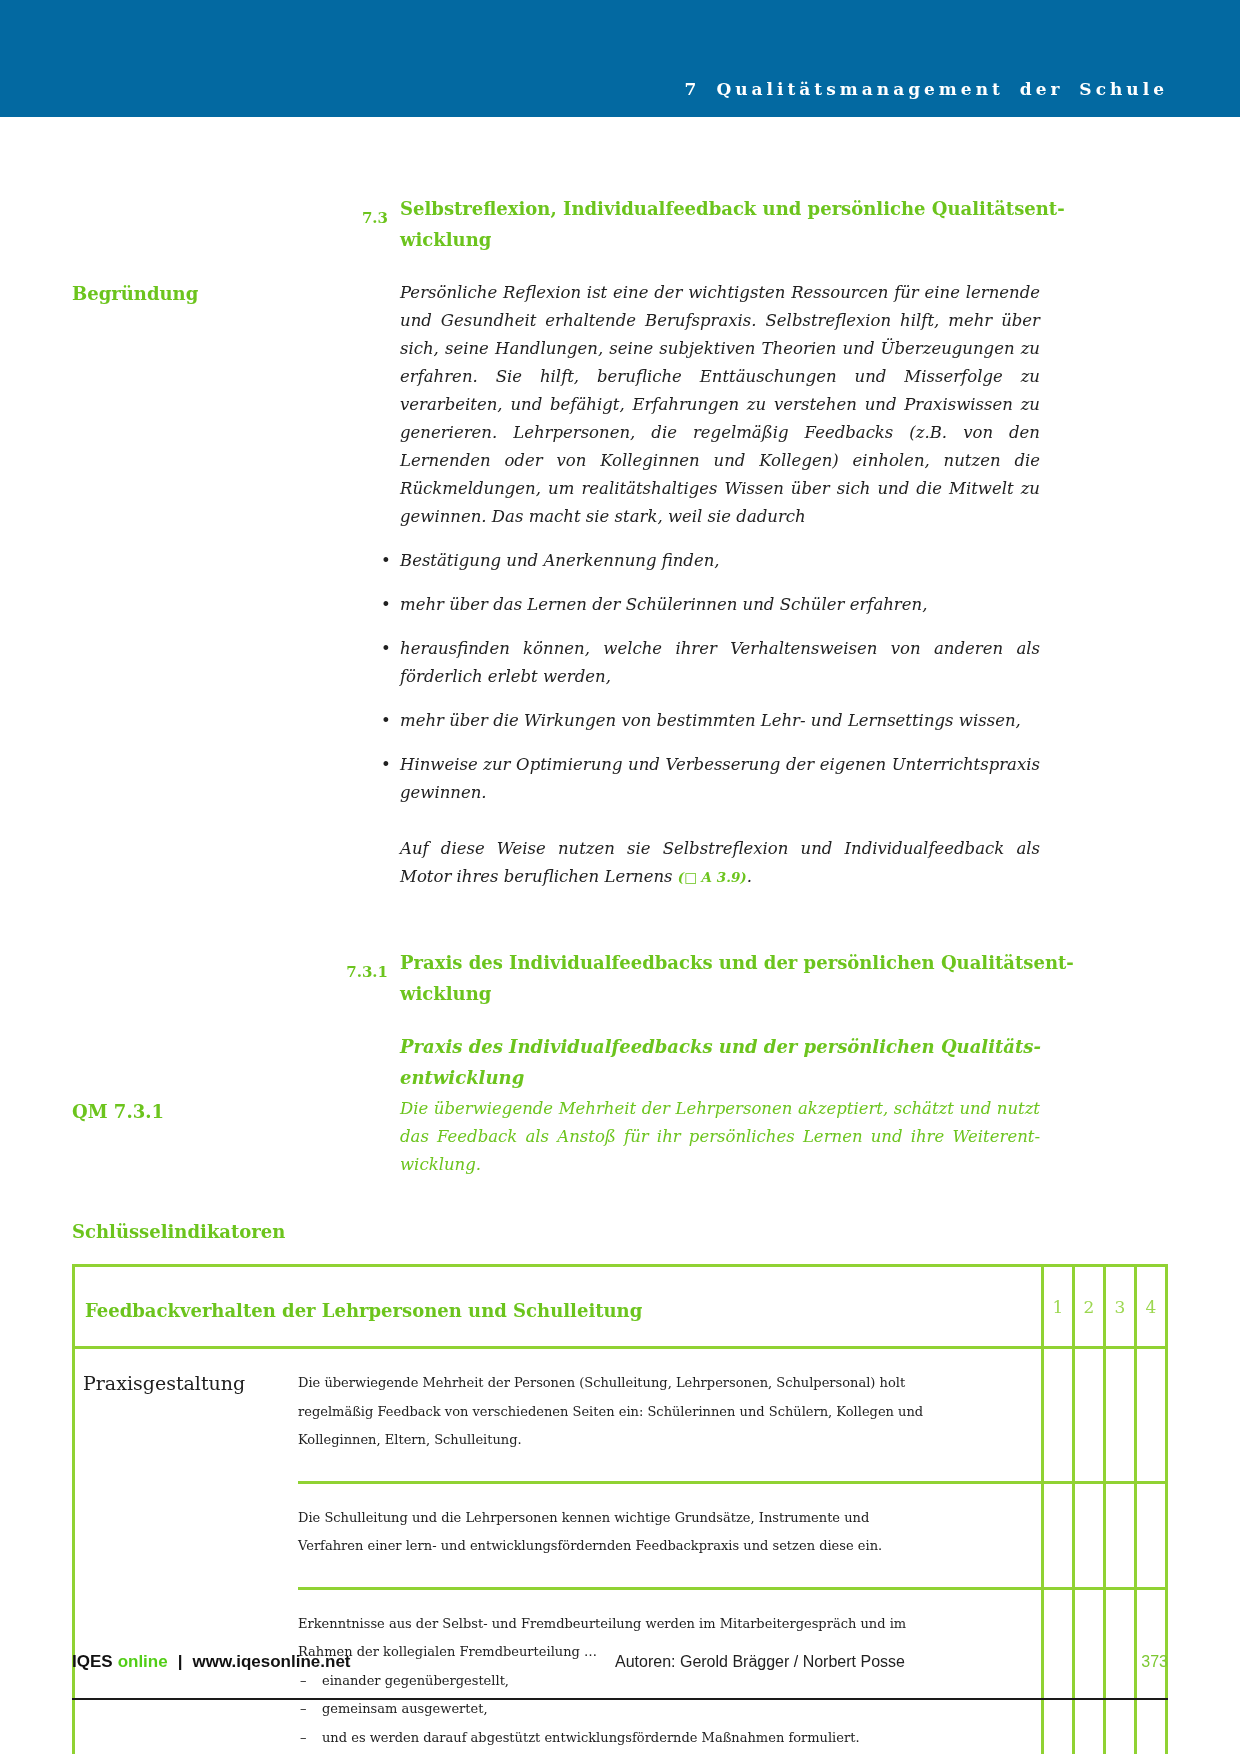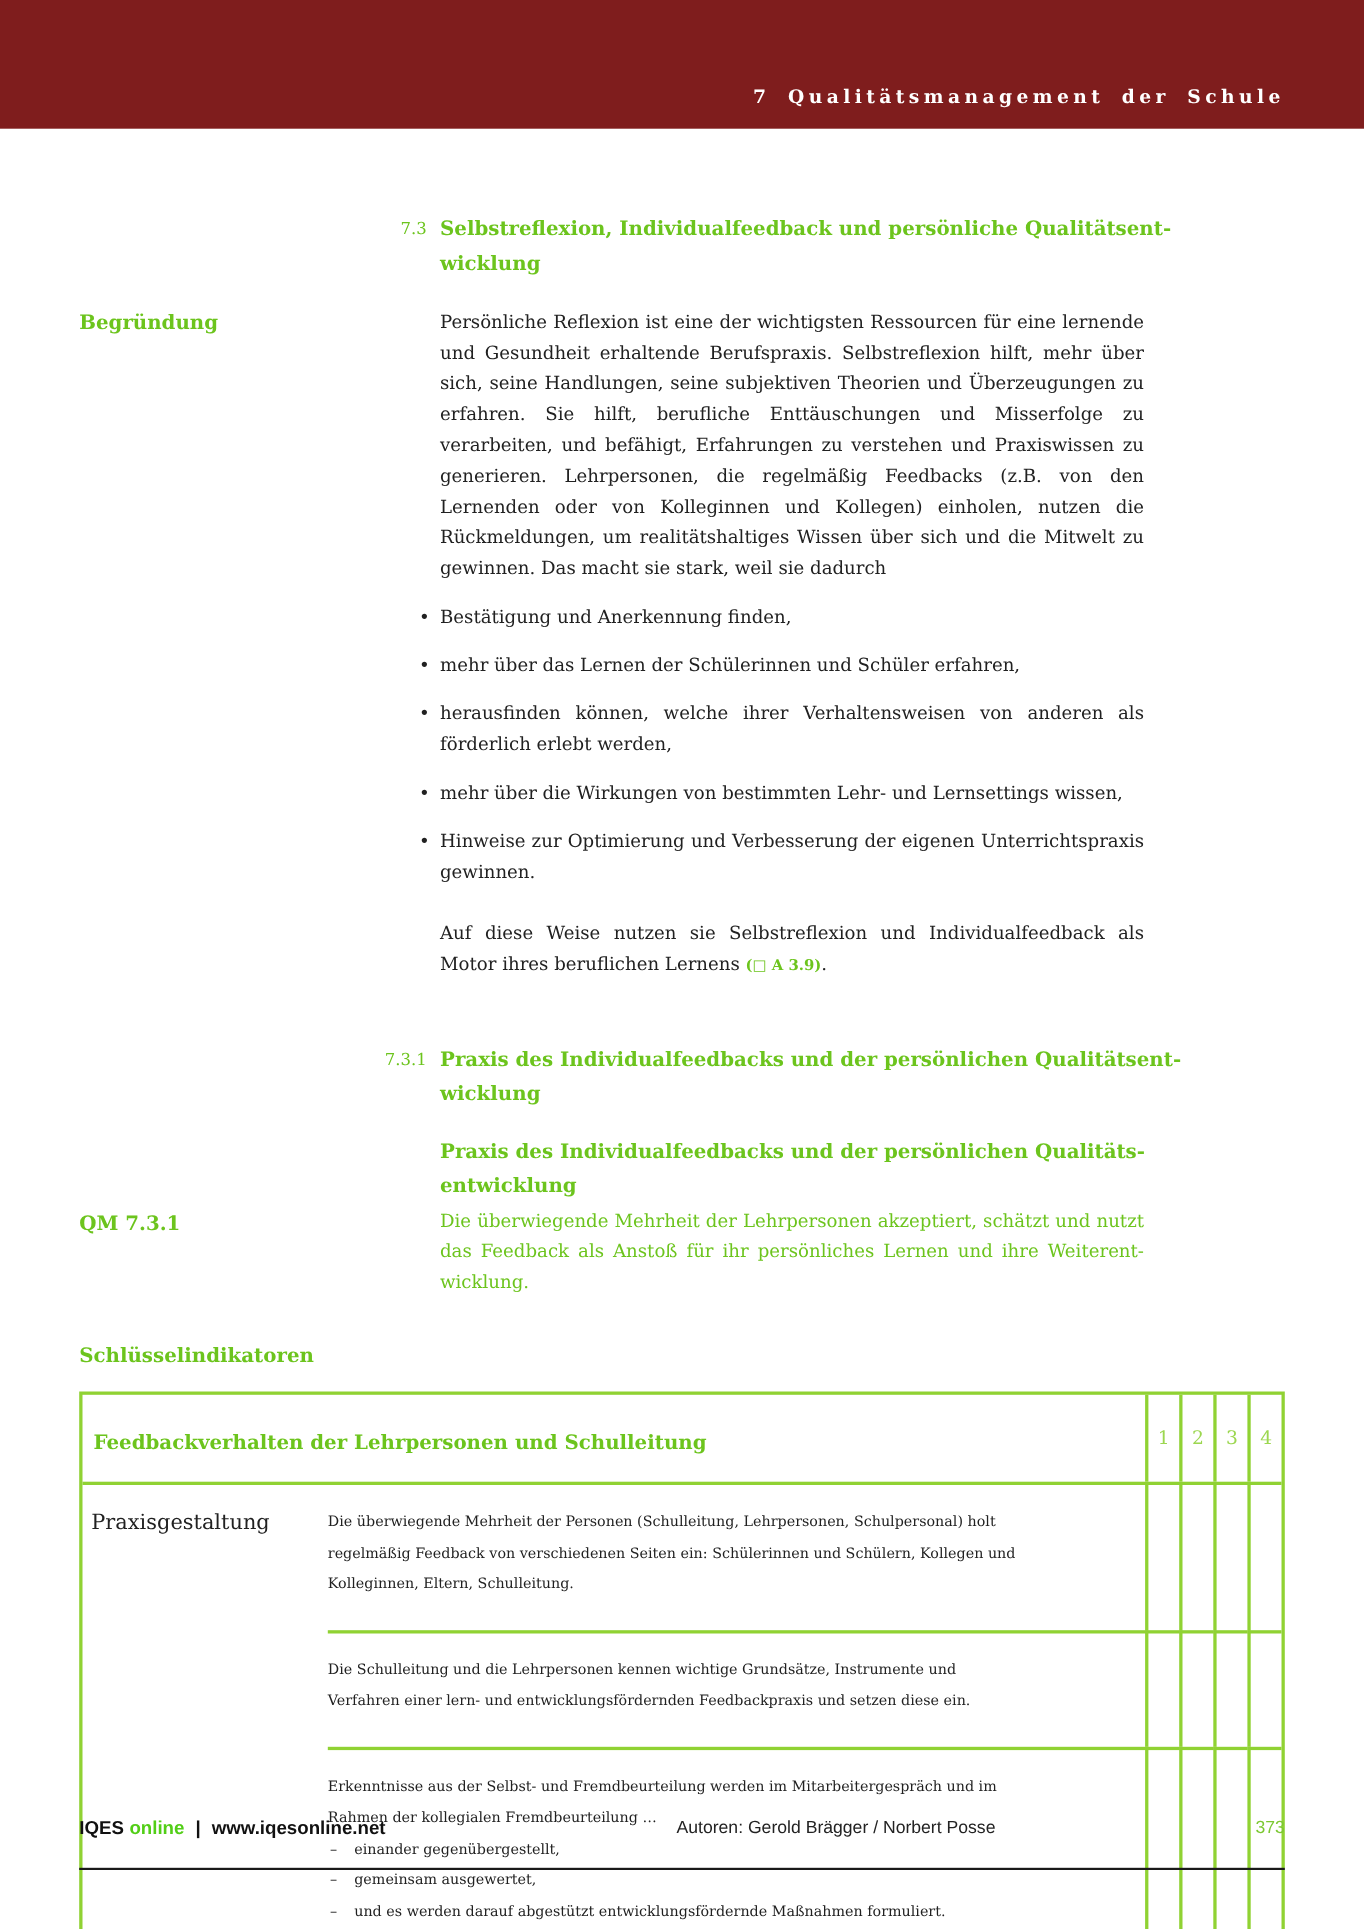--- a/index.html
+++ b/index.html
@@ -9,21 +9,21 @@
     height: 1754px;
     background: #ffffff;
     font-family: "DejaVu Serif", serif;
     color: #212121;
     overflow: hidden;
   }
 
   
   .topbar {
     height: 117px;
-    background: #7f1d1d;
+    background: #0369a1;
     display: flex;
     align-items: flex-end;
     justify-content: flex-end;
     box-sizing: border-box;
     padding: 0 72px 18px 0;
   }
   .chapter-line {
     color: #ffffff;
     font-weight: bold;
     font-size: 17px;
@@ -38,26 +38,26 @@
   .h-row { display: flex; align-items: flex-start; }
   .num-col {
     width: 328px;
     flex-shrink: 0;
     box-sizing: border-box;
     text-align: left;
   }
   .num-col.num-right { text-align: right; padding-right: 12px; }
   .sec-num {
     color: #6CC41D;
-    font-weight: normal;
+    font-weight: bold;
     font-size: 15px;
     position: relative;
-    top: 5px;
-  }
-  .body-col { width: 640px; flex-shrink: 0; }
+    top: 15px;
+  }
+  .body-col { width: 640px; flex-shrink: 0; font-style: italic; }
 
   .h-green {
     color: #6CC41D;
     font-weight: bold;
     font-size: 18px;
     line-height: 31px;
     margin: 0;
     width: 700px;
     hyphens: manual;
   }

